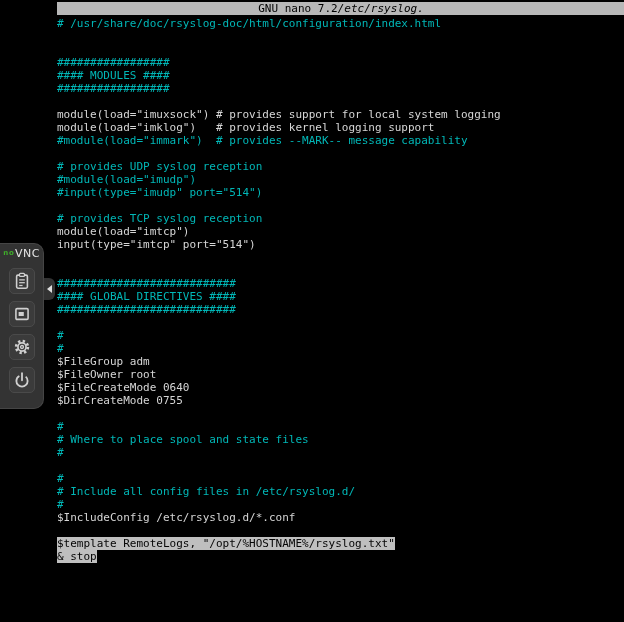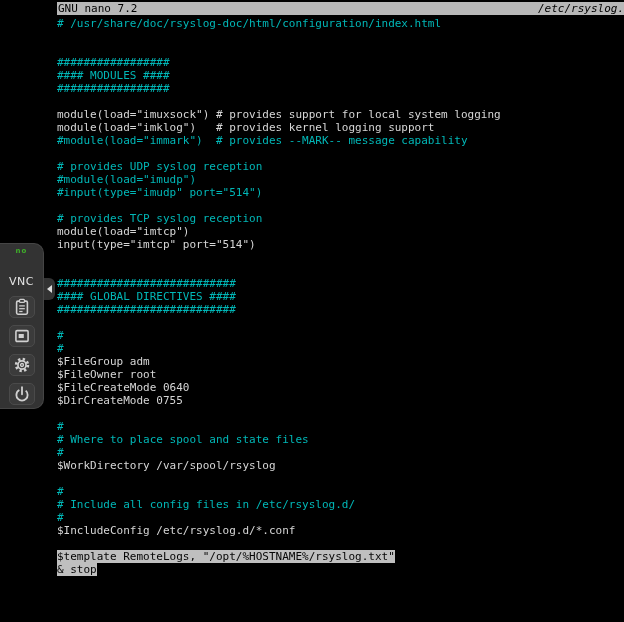--- a/index.html
+++ b/index.html
@@ -11,21 +11,21 @@
 
   
   .terminal{
     position:absolute;left:57px;top:2px;right:0;bottom:0;
     font-size:11px;line-height:13px;
   }
   .nano-title{
     height:13px;line-height:13px;
     background:var(--titlebar-bg,#b8b8b8);
     color:#000;
-    display:flex;justify-content:space-between;
+    display:flex;justify-content:center;
     white-space:pre;overflow:hidden;
     padding-left:1px;
   }
   .nano-title .t-right{white-space:pre;font-style:italic;}
   .term-body{padding-top:2px;}
   .line{height:13px;line-height:13px;white-space:pre;}
   .line span{display:inline;}
   .comment span{color:var(--comment,#00b7b7);}
   .code span{color:var(--text,#d6d6d6);}
   .blank span{color:transparent;}
@@ -36,21 +36,21 @@
     position:absolute;left:0;top:243px;width:44px;height:166px;
     background:var(--panel,#333333);
     border:1px solid #454545;border-left:none;
     border-radius:0 10px 10px 0;
     box-sizing:border-box;
     display:flex;flex-direction:column;align-items:center;
     padding-top:4px;
     font-family:"DejaVu Sans",sans-serif;
     z-index:5;
   }
-  .logo{display:flex;flex-direction:column;align-items:center;line-height:1;margin-bottom:5px;gap:21px;}
+  .logo{display:flex;align-items:center;line-height:1;margin-bottom:5px;}
   .logo-no{font-size:7px;font-weight:bold;color:var(--logo-green,#3fae2a);letter-spacing:1px;}
   .logo-vnc{font-size:11px;font-weight:normal;color:#e6e6e6;letter-spacing:0.5px;}
   .vbtn{
     width:26px;height:26px;margin:3.5px 0;
     background:#3b3b3b;border:1px solid #4a4a4a;border-radius:5px;
     display:flex;align-items:center;justify-content:center;
     padding:0;cursor:pointer;
   }
   .vbtn svg{display:block;}
   .handle{
@@ -103,21 +103,20 @@
       <div class="line comment"><span>#</span></div>
       <div class="line comment"><span>#</span></div>
       <div class="line code"><span>$FileGroup adm</span></div>
       <div class="line code"><span>$FileOwner root</span></div>
       <div class="line code"><span>$FileCreateMode 0640</span></div>
       <div class="line code"><span>$DirCreateMode 0755</span></div>
       <div class="line blank"><span> </span></div>
       <div class="line comment"><span>#</span></div>
       <div class="line comment"><span># Where to place spool and state files</span></div>
       <div class="line comment"><span>#</span></div>
-      <div class="line code"><span>$WorkDirectory /var/spool/rsyslog</span></div>
       <div class="line blank"><span> </span></div>
       <div class="line comment"><span>#</span></div>
       <div class="line comment"><span># Include all config files in /etc/rsyslog.d/</span></div>
       <div class="line comment"><span>#</span></div>
       <div class="line code"><span>$IncludeConfig /etc/rsyslog.d/*.conf</span></div>
       <div class="line blank"><span> </span></div>
       <div class="line selected"><span>$template RemoteLogs, "/opt/%HOSTNAME%/rsyslog.txt"</span></div>
       <div class="line selected"><span>&amp; stop</span></div>
     </div>
 </div>

